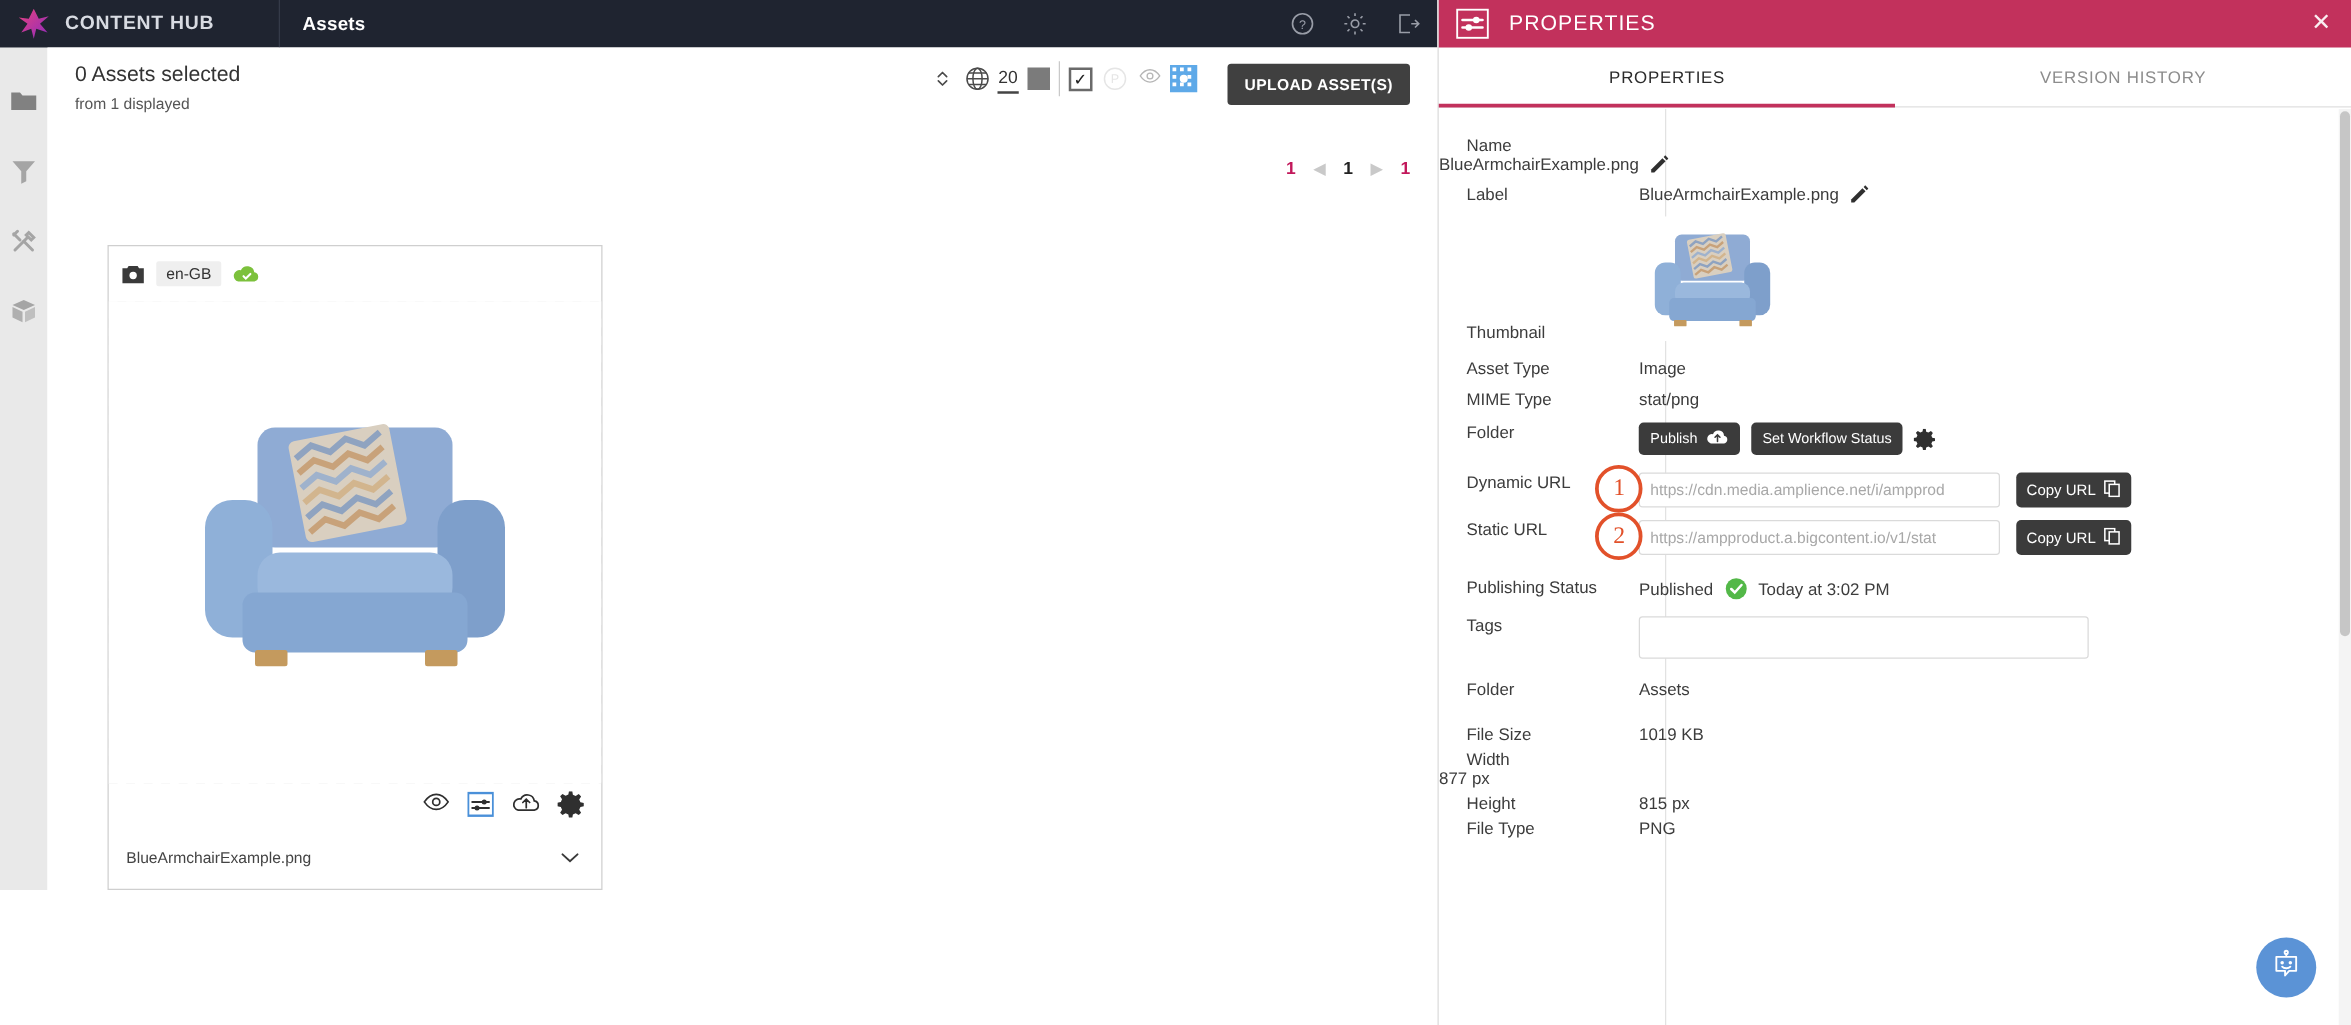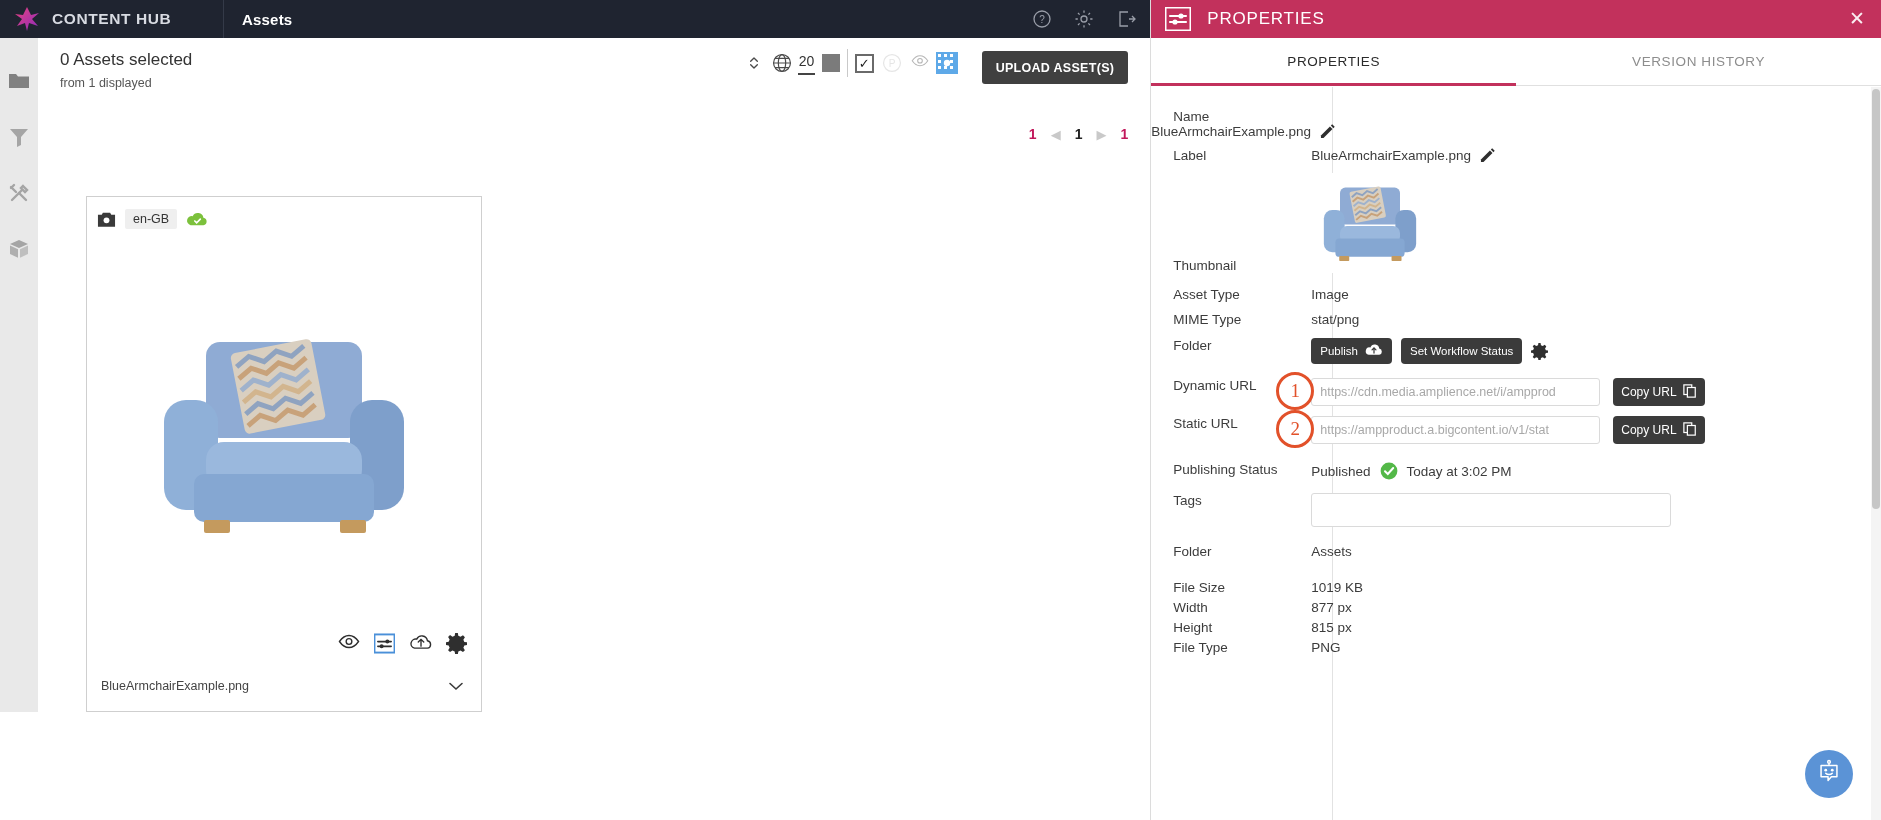--- a/index.html
+++ b/index.html
@@ -610,21 +610,21 @@
       <div class="row" style="margin-top:17px;">
         <div class="rlabel">Folder</div>
         <div class="rvalue">Assets</div>
       </div>
 
       <div class="row" style="margin-top:21px;">
         <div class="rlabel">File Size</div>
         <div class="rvalue">1019 KB</div>
       </div>
 
-      <div class="row" style="margin-top:5px;">
+      <div class="row" style="margin-top:5px;flex-direction:column;">
         <div class="rlabel">Width</div>
         <div class="rvalue">877 px</div>
       </div>
 
       <div class="row" style="margin-top:5px;">
         <div class="rlabel">Height</div>
         <div class="rvalue">815 px</div>
       </div>
 
       <div class="row" style="margin-top:5px;">

